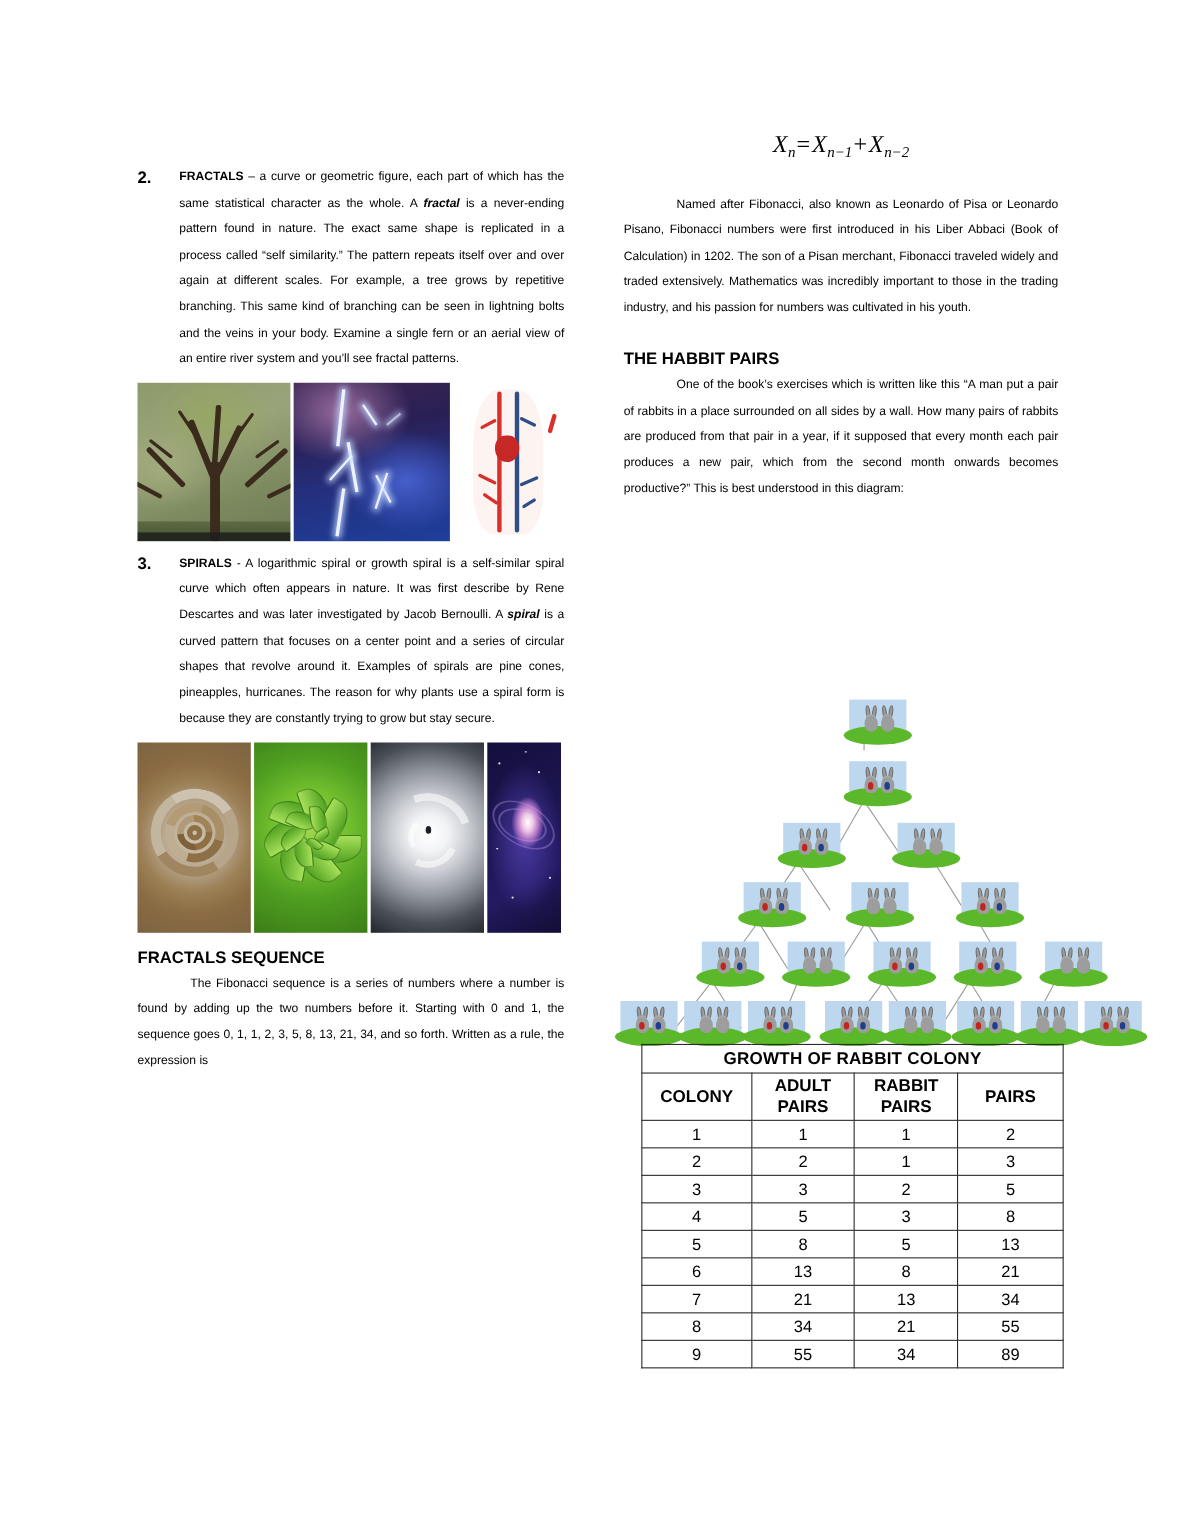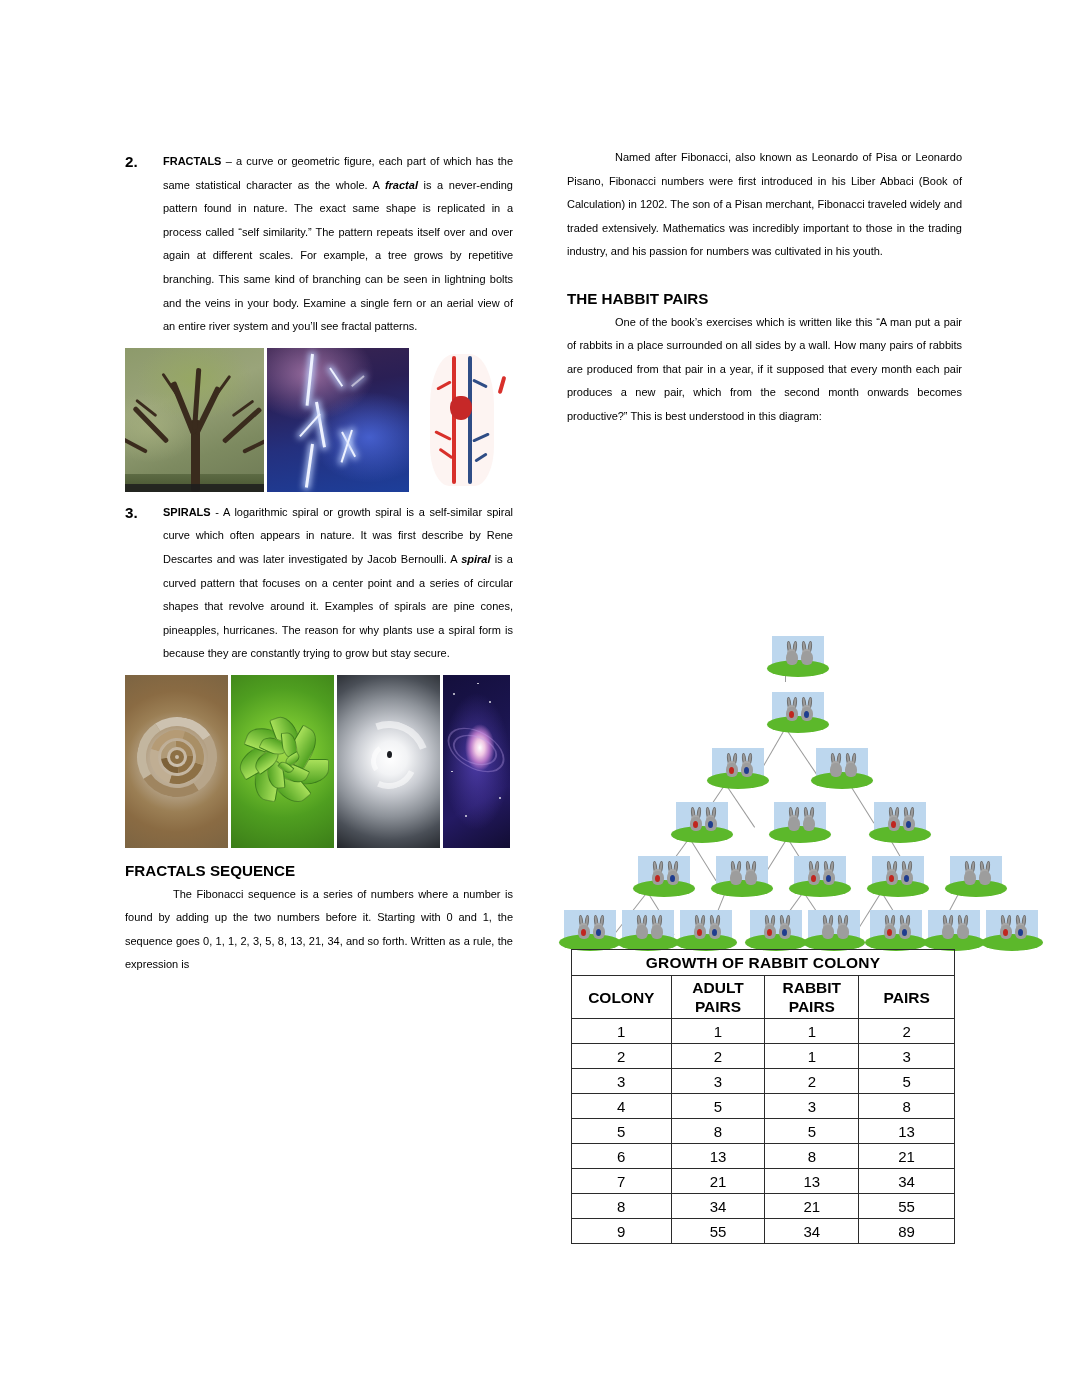--- a/index.html
+++ b/index.html
@@ -185,21 +185,21 @@
   .rabbit .dot {
     position:absolute; bottom:3px; left:4px; width:5px; height:7px;
     border-radius:50%;
   }
   .rabbit.adult-red .dot { background:#c0261f; }
   .rabbit.adult-blue .dot { background:#1f3d8f; }
   .connector { position:absolute; background:#9a9a9a; transform-origin:top left; height:1px; }
 
   
   .tbl-wrap { position:absolute; left:571px; top:949px; width:384px; }
-  table { border-collapse:collapse; width:100%; }
+  table { border-collapse:collapse; width:100%;margin-left:12px; }
   table td, table th {
     border:1px solid #2b2b2b;
     text-align:center;
     font-size:15px;
     padding:2px 0;
     font-weight:normal;
     line-height:19px;
   }
   .tbl-title { font-weight:bold; font-size:15.5px; padding:3px 0; letter-spacing:.2px; }
   .hdr { font-weight:bold; font-size:15.5px; }
@@ -318,20 +318,21 @@
 
     </div>
 
     <p class="heading" style="margin-top:11px;">FRACTALS SEQUENCE</p>
     <p class="para indent">The Fibonacci sequence is a series of numbers where a number is found by adding up the two numbers before it. Starting with 0 and 1, the sequence goes 0, 1, 1, 2, 3, 5, 8, 13, 21, 34, and so forth. Written as a rule, the expression is</p>
 
   </div>
 
   <div class="col-right">
 
+    <div class="formula"><span>X</span><sub>n</sub><span class="op">=</span><span>X</span><sub>n−1</sub><span class="op">+</span><span>X</span><sub>n−2</sub></div>
 
     <p class="para indent" style="margin-top:28px;">Named after Fibonacci, also known as Leonardo of Pisa or Leonardo Pisano, Fibonacci numbers were first introduced in his Liber Abbaci (Book of Calculation) in 1202. The son of a Pisan merchant, Fibonacci traveled widely and traded extensively. Mathematics  was incredibly important to those in the trading industry, and his passion for numbers was cultivated in his youth.</p>
 
     <p class="heading" style="margin-top:23px;">THE HABBIT PAIRS</p>
     <p class="para indent">One of the book’s exercises which is written like this “A man put a pair of rabbits in a place surrounded on all sides by a wall. How many pairs of rabbits are produced from that pair in a year, if it supposed that every month each pair produces a new pair, which from the second month onwards becomes productive?” This is best understood in this diagram:</p>
 
   </div>
 
   <div class="diagram">
 

